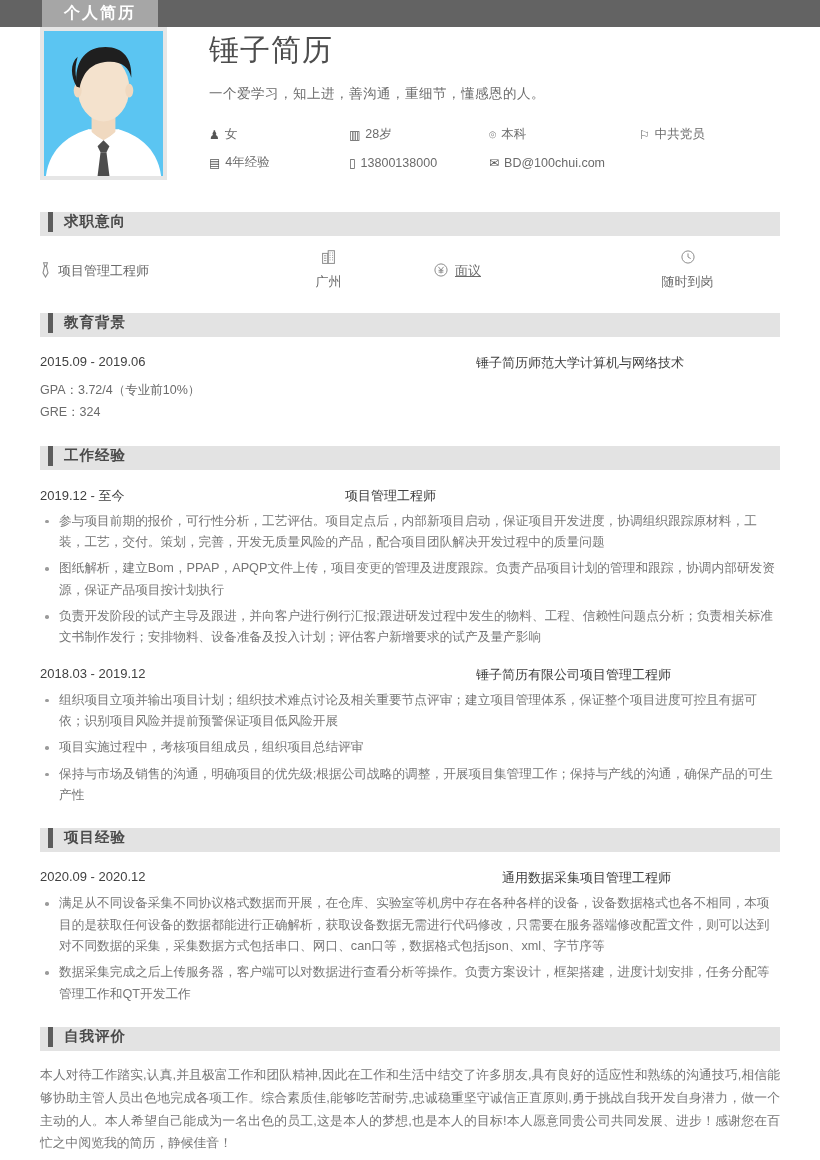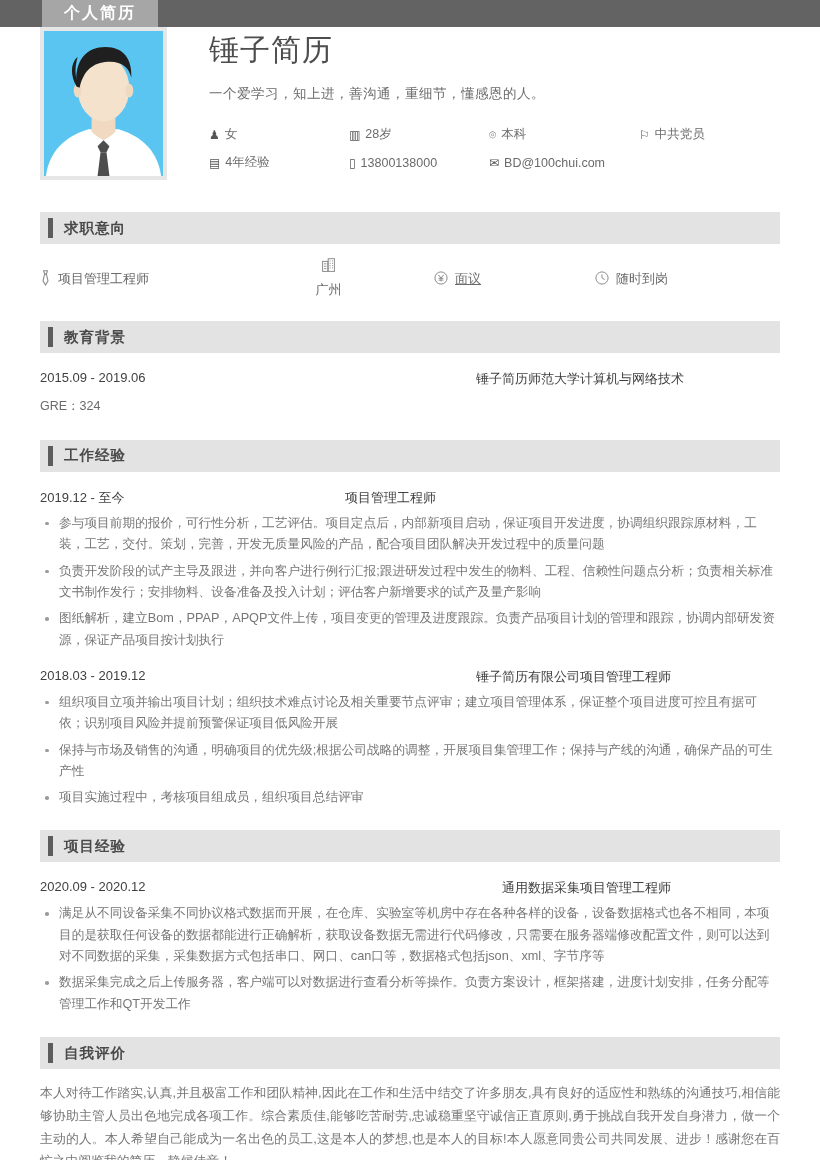--- a/index.html
+++ b/index.html
@@ -72,24 +72,23 @@
     grid-template-columns: 140px 140px 150px 1fr;
     row-gap: 11px;
     font-size: 12.5px;
     color: #6b6b6b;
   }
   .fact { display: flex; align-items: center; gap: 5px; white-space: nowrap; }
   .fact .gly { font-size: 12px; color: #555; line-height: 1; }
 
   
   .sec-head {
-    height: 32px;
+    height: 24px;
     background: #e3e3e3;
     display: flex;
-    align-items: center;
     margin-top: 22px;
   }
   .sec-head .accent {
     width: 5px;
     height: 20px;
     background: #5c5c5c;
     margin-left: 8px;
     flex: none;
   }
   .sec-head .sec-title {
@@ -104,21 +103,21 @@
   .intent-row {
     display: grid;
     grid-template-columns: 1fr 1fr 1fr 1fr;
     margin-top: 14px;
     font-size: 13px;
     color: #6b6b6b;
   }
   .intent-item { display: flex; align-items: center; gap: 7px; }
   .intent-item.c2 { justify-content: flex-start; padding-left: 22px; flex-direction: column; }
   .intent-item.c3 { justify-content: flex-start; padding-left: 24px; text-decoration: underline; }
-  .intent-item.c4 { justify-content: flex-start; }
+  .intent-item.c4 { justify-content: center; flex-direction: column; }
   .intent-item .gly { font-size: 14px; color: #8c8c8c; line-height: 1; }
 
   
   .entry-head {
     display: grid;
     grid-template-columns: 305px 235px 1fr;
     font-size: 13px;
     font-weight: normal;
     color: #3f3f3f;
     margin-top: 17px;
@@ -284,51 +283,52 @@
     <div class="sec-title">教育背景</div>
   </div>
 
   <div>
     <div class="entry-head">
       <div class="eh-period">2015.09 - 2019.06</div>
       <div class="eh-org">锤子简历师范大学</div>
       <div class="eh-role">计算机与网络技术</div>
     </div>
     <div class="edu-sub">
+      <div>GPA：3.72/4（专业前10%）</div>
       <div>GRE：324</div>
     </div>
   </div>
 
   <div class="sec-head">
     <div class="accent"></div>
     <div class="sec-title">工作经验</div>
   </div>
 
   <div>
     <div class="entry-head">
       <div class="eh-period">2019.12 - 至今</div>
       <div class="eh-role">项目管理工程师</div>
     </div>
     <ul class="bullets">
       <li>参与项目前期的报价，可行性分析，工艺评估。项目定点后，内部新项目启动，保证项目开发进度，协调组织跟踪原材料，工装，工艺，交付。策划，完善，开发无质量风险的产品，配合项目团队解决开发过程中的质量问题</li>
+      <li>图纸解析，建立Bom，PPAP，APQP文件上传，项目变更的管理及进度跟踪。负责产品项目计划的管理和跟踪，协调内部研发资源，保证产品项目按计划执行</li>
       <li>负责开发阶段的试产主导及跟进，并向客户进行例行汇报;跟进研发过程中发生的物料、工程、信赖性问题点分析；负责相关标准文书制作发行；安排物料、设备准备及投入计划；评估客户新增要求的试产及量产影响</li>
-      <li>图纸解析，建立Bom，PPAP，APQP文件上传，项目变更的管理及进度跟踪。负责产品项目计划的管理和跟踪，协调内部研发资源，保证产品项目按计划执行</li>
     </ul>
   </div>
 
   <div>
     <div class="entry-head">
       <div class="eh-period">2018.03 - 2019.12</div>
       <div class="eh-org">锤子简历有限公司</div>
       <div class="eh-role">项目管理工程师</div>
     </div>
     <ul class="bullets">
       <li>组织项目立项并输出项目计划；组织技术难点讨论及相关重要节点评审；建立项目管理体系，保证整个项目进度可控且有据可依；识别项目风险并提前预警保证项目低风险开展</li>
+      <li>项目实施过程中，考核项目组成员，组织项目总结评审</li>
       <li>保持与市场及销售的沟通，明确项目的优先级;根据公司战略的调整，开展项目集管理工作；保持与产线的沟通，确保产品的可生产性</li>
-      <li>项目实施过程中，考核项目组成员，组织项目总结评审</li>
     </ul>
   </div>
 
   <div class="sec-head">
     <div class="accent"></div>
     <div class="sec-title">项目经验</div>
   </div>
 
   <div>
     <div class="entry-head">

